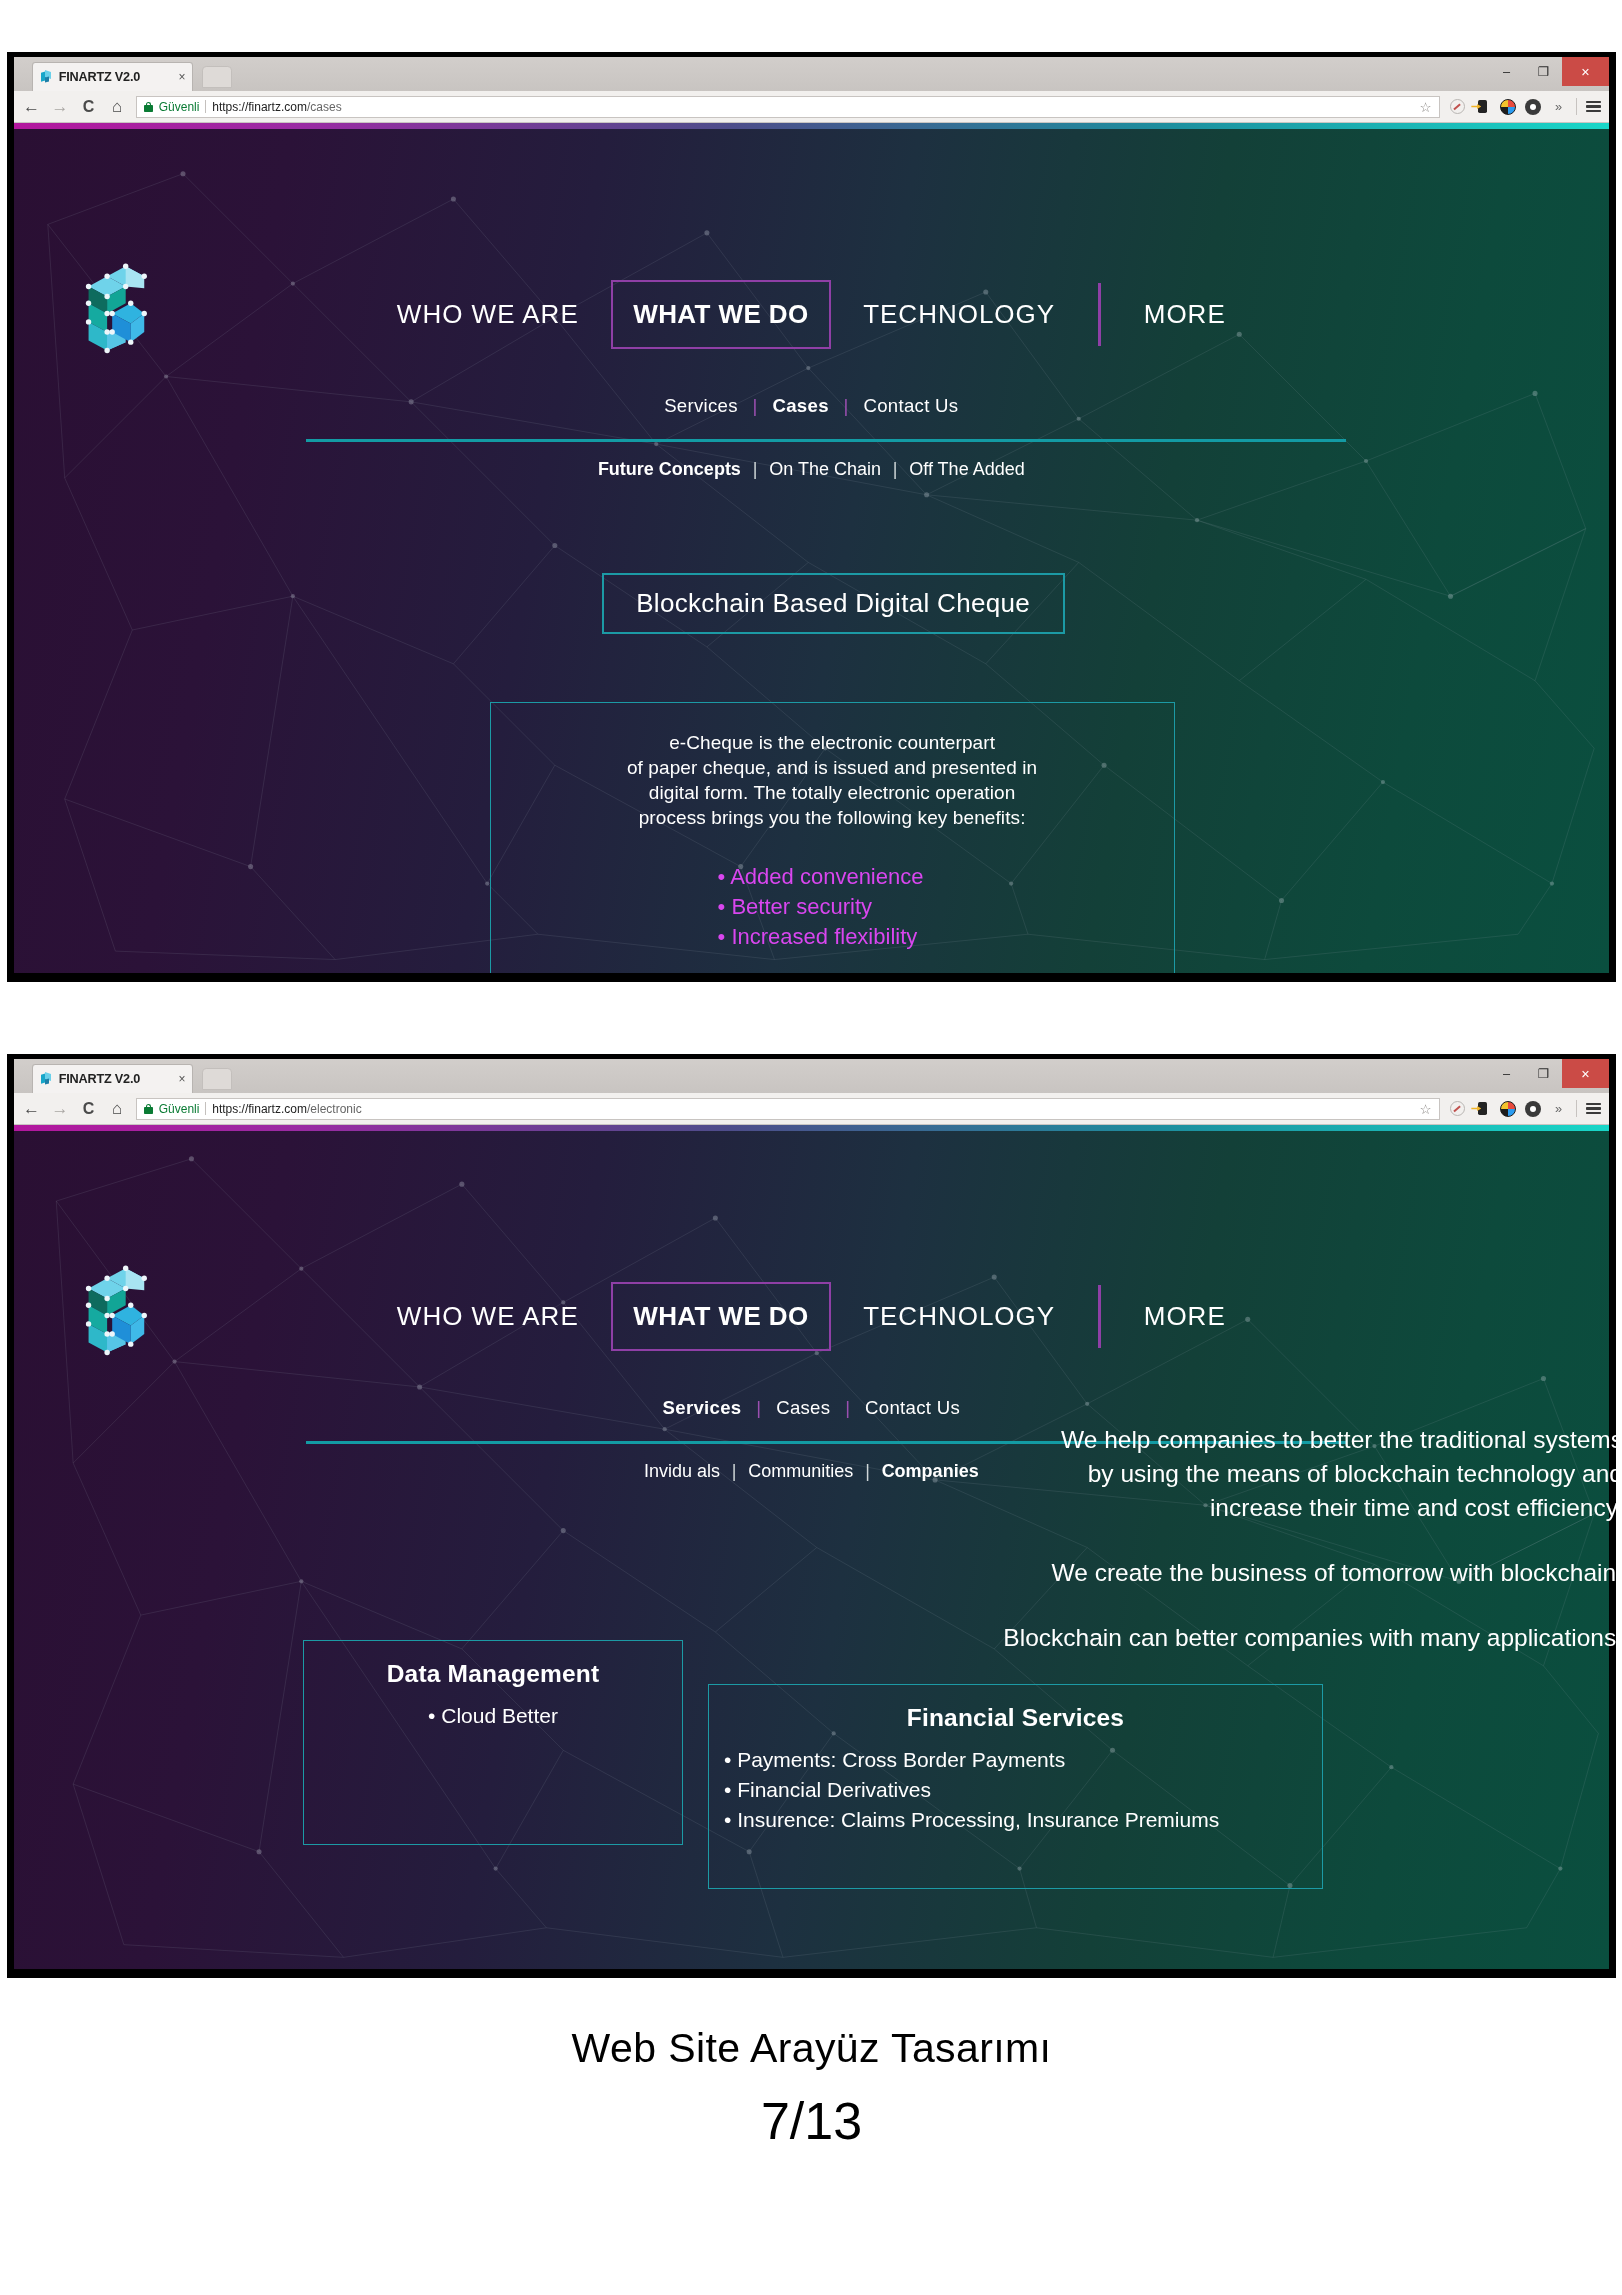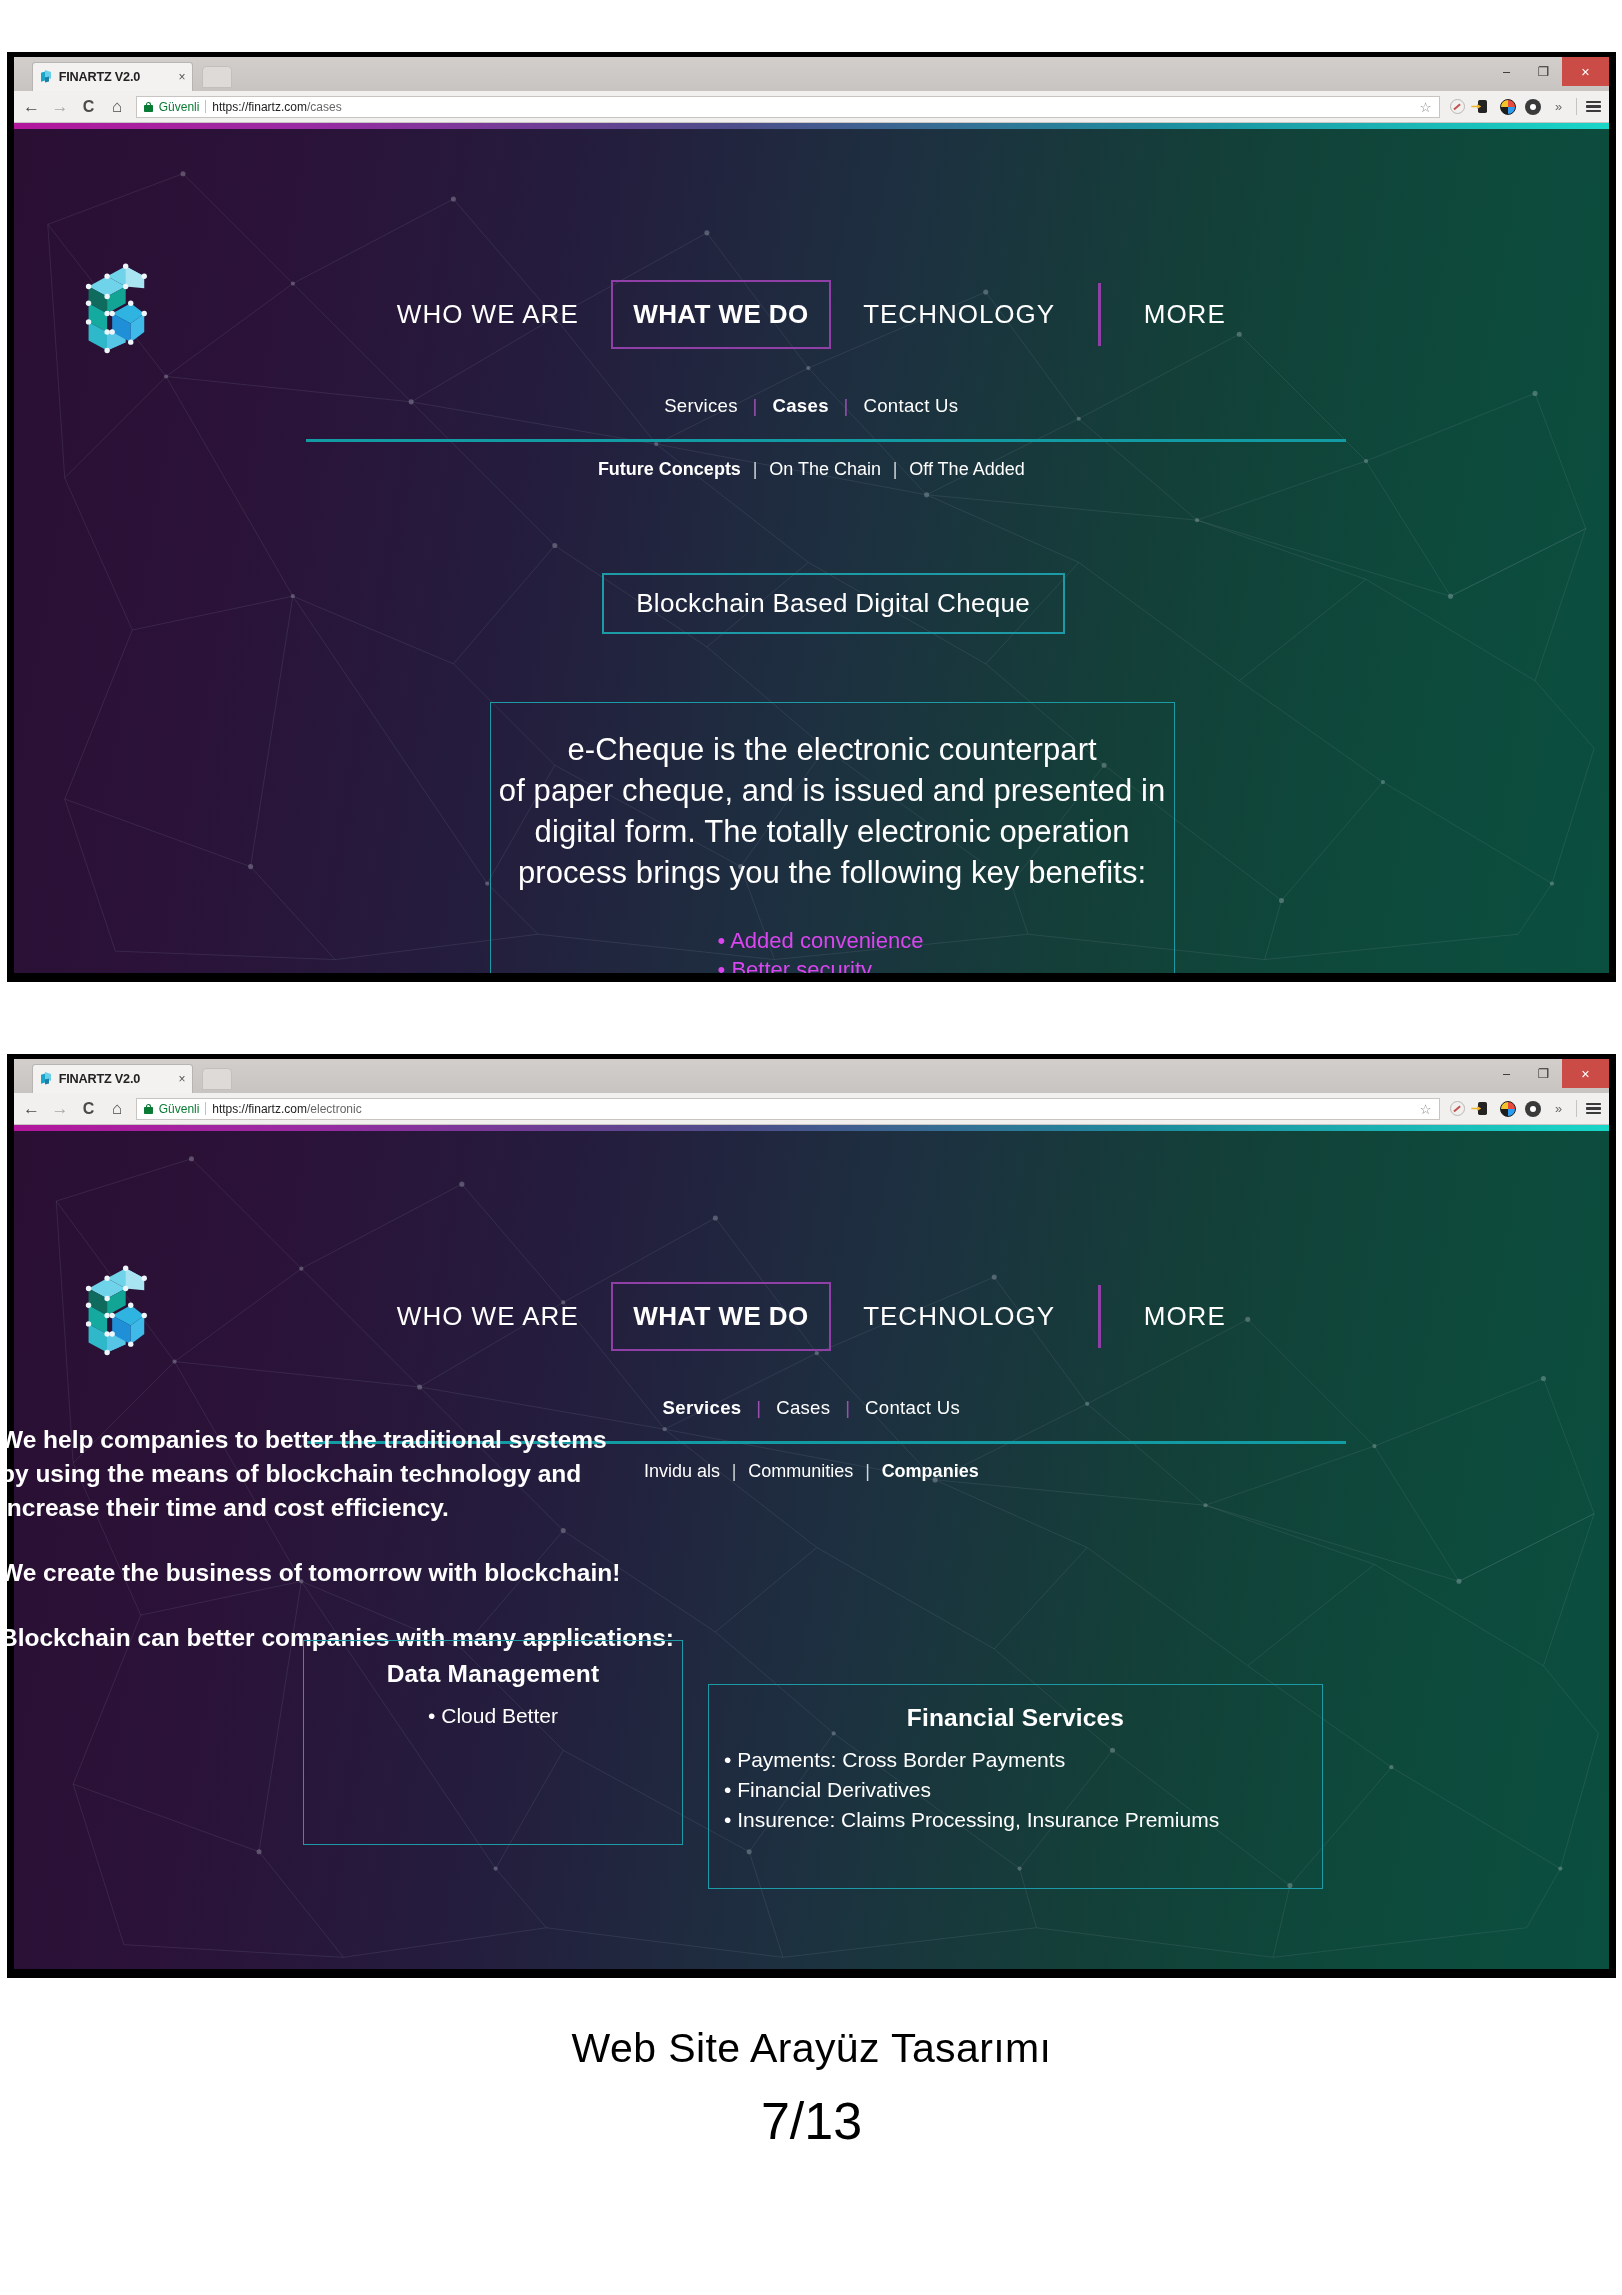--- a/index.html
+++ b/index.html
@@ -170,33 +170,33 @@
     color:#fff; font-size: 26px; font-weight: 300; letter-spacing: 0.3px;
   }
 
   .desc-box {
     position:absolute; z-index:6;
     left:476px; top:579px; width:685px; height:292px;
     border: 1.7px solid #1c9aa5;
     padding-top: 27px;
   }
   .desc-para {
-    color:#fff; font-size: 31px; font-weight: 300; line-height: 1.32;
+    color:#fff; font-size: 19px; font-weight: 300; line-height: 1.32;
     text-align:center; letter-spacing: 0.1px;
   }
   .bullets {
     margin-top: 32px; color:#d946ef; font-size: 22px; font-weight: 300;
     line-height: 1.35; text-align:left;
     padding-left: 227px;
   }
 
   
   .s2-para {
     position:absolute; z-index:6; left:0; right:0;
-    color:#fff; font-weight: 700; text-align:left;
+    color:#fff; font-weight: 400; text-align:right;
   }
   #s2-p1 { top: 1423px; font-size: 24.5px; line-height: 1.38; }
   #s2-p2 { top: 1559px; font-size: 24.5px; }
   #s2-p3 { top: 1624px; font-size: 24.5px; }
 
   .card {
     position:absolute; z-index:6; border: 1.7px solid #1c9aa5;
   }
   #card-left  { left: 303px; top: 1640px; width: 380px; height: 205px; }
   #card-right { left: 708px; top: 1684px; width: 615px; height: 205px; }

